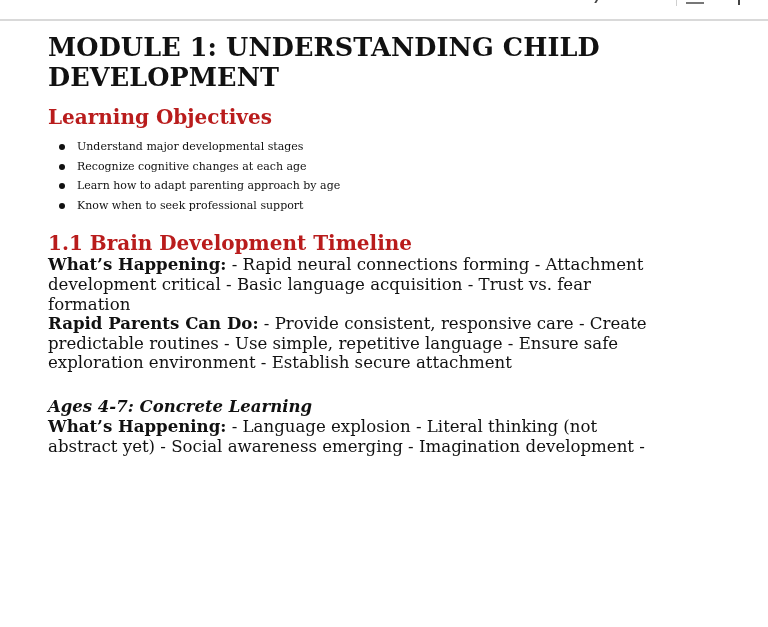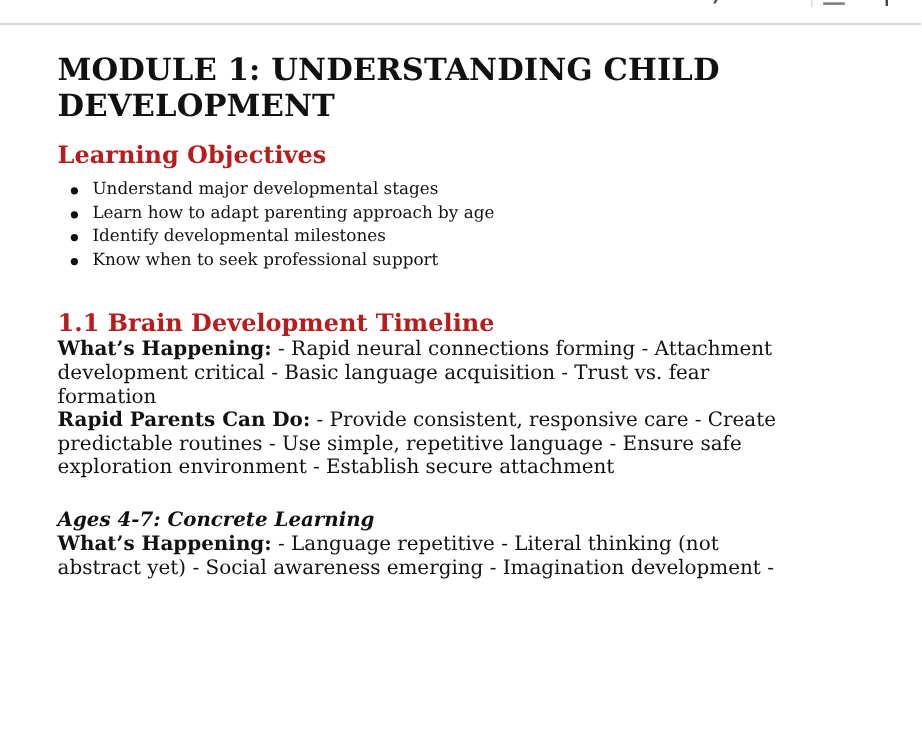--- a/index.html
+++ b/index.html
@@ -54,21 +54,21 @@
     .tb-dots {
       left: 738px; width: 2px;
       background: #444;
       height: 6px !important;
       top: -1px !important;
     }
 
     .doc {
       position: absolute;
       left: 48px;
-      top: 44px;
+      top: 32px;
       width: 610px;
     }
     h1 {
       font-family: "DejaVu Serif", serif;
       font-weight: bold;
       font-size: 25.5px;
       line-height: 30px;
       margin: 0;
       color: #111;
       letter-spacing: 0.1px;
@@ -90,33 +90,33 @@
       color: #111;
     }
     .h2-objectives { margin-top: 13px; }
     ul.objectives {
       margin: 8px 0 0 0;
       padding-left: 29px;
       list-style: none;
     }
     ul.objectives li {
       position: relative;
-      font-size: 14px;
+      font-size: 11px;
       line-height: 19.6px;
     }
     ul.objectives li::before {
       content: "";
       position: absolute;
       left: -18px;
       top: 7px;
       width: 6px; height: 6px;
       border-radius: 50%;
       background: #111;
     }
-    .h2-timeline { margin-top: 30px; }
+    .h2-timeline { margin-top: 16px; }
     .h3-ages03 { margin-top: 22px; }
     p.para {
       font-size: 16.6px;
       line-height: 19.6px;
       margin: 0;
     }
     p.para b {
       font-weight: bold;
       margin-top: 48px;
     }
@@ -135,25 +135,25 @@
   <div class="tb-icon tb-line"></div>
   <div class="tb-icon tb-dots"></div>
 </div>
 
 <div class="doc">
   <h1>MODULE 1: UNDERSTANDING CHILD DEVELOPMENT</h1>
 
   <h2 class="h2-objectives">Learning Objectives</h2>
   <ul class="objectives">
     <li>Understand major developmental stages</li>
+    <li>Recognize cognitive changes at each age</li>
     <li>Learn how to adapt parenting approach by age</li>
-    <li>Identify developmental milestones</li>
     <li>Know when to seek professional support</li>
   </ul>
 
   <h2 class="h2-timeline">1.1 Brain Development Timeline</h2>
 
   <p class="para p-happening1"><b>What’s Happening:</b><span> - Rapid neural connections forming - Attachment development critical - Basic language acquisition - Trust vs. fear formation</span></p>
   <p class="para p-parents1"><b>Rapid Parents Can Do:</b><span> - Provide consistent, responsive care - Create predictable routines - Use simple, repetitive language - Ensure safe exploration environment - Establish secure attachment</span></p>
 
   <h3 class="h3-ages47">Ages 4-7: Concrete Learning</h3>
-  <p class="para p-happening2"><b>What’s Happening:</b><span> - Language repetitive - Literal thinking (not abstract yet) - Social awareness emerging - Imagination development -</span></p>
+  <p class="para p-happening2"><b>What’s Happening:</b><span> - Language explosion - Literal thinking (not abstract yet) - Social awareness emerging - Imagination development -</span></p>
 </div>
 
 </body></html>

